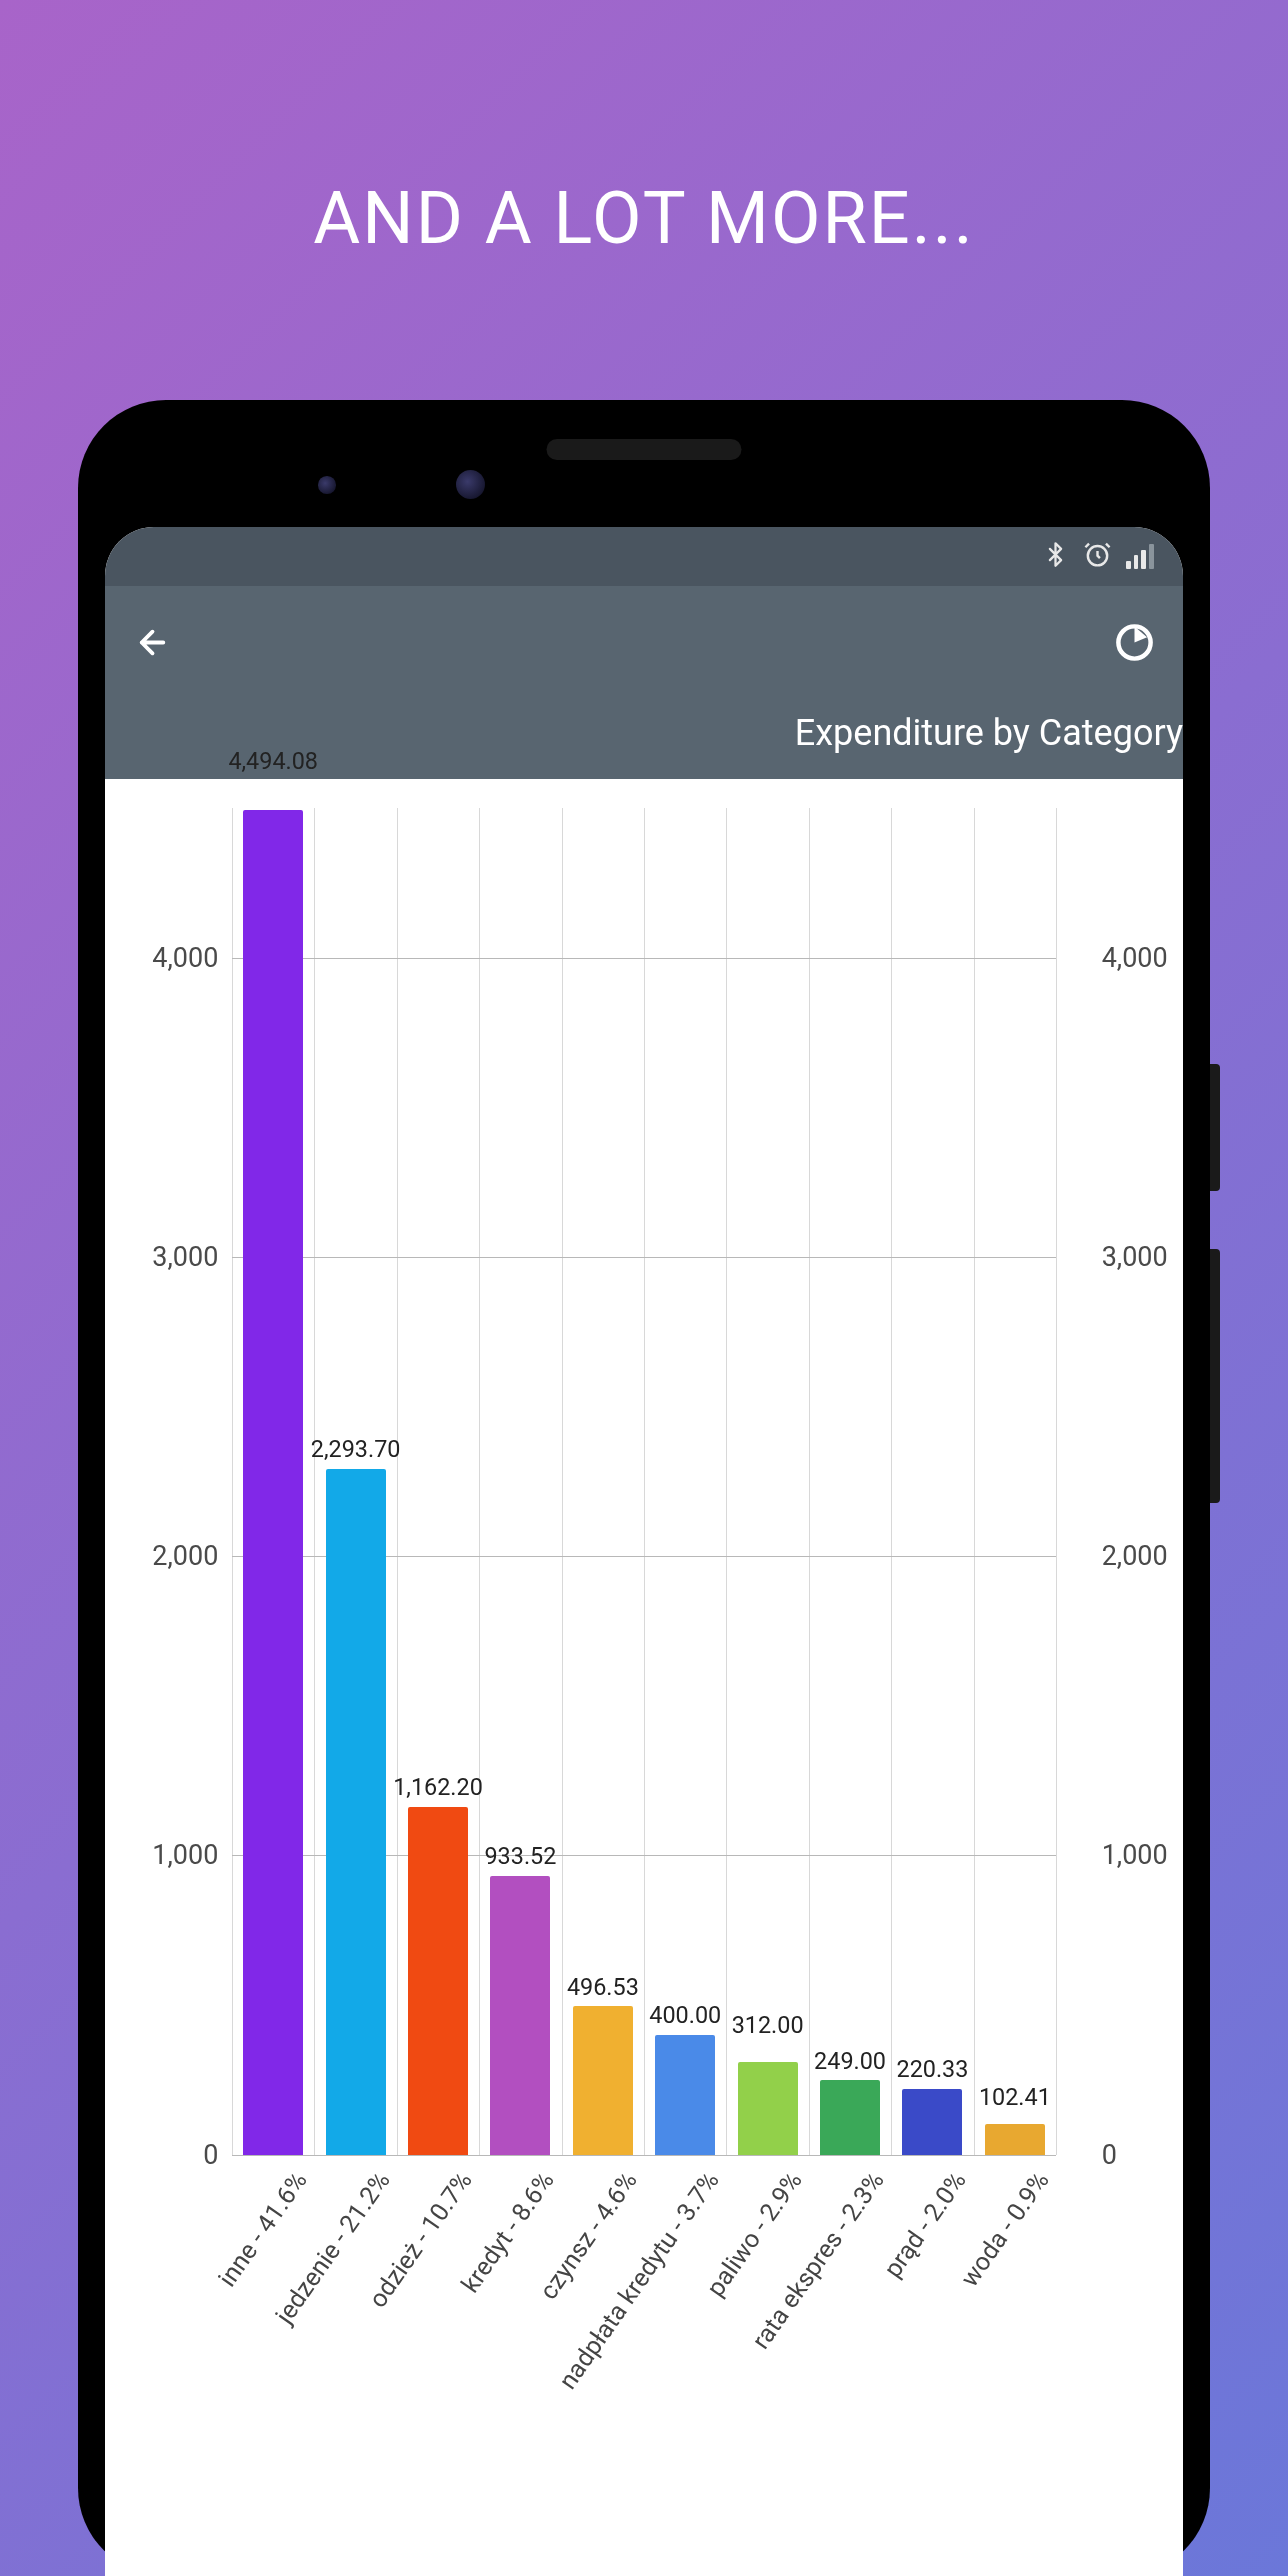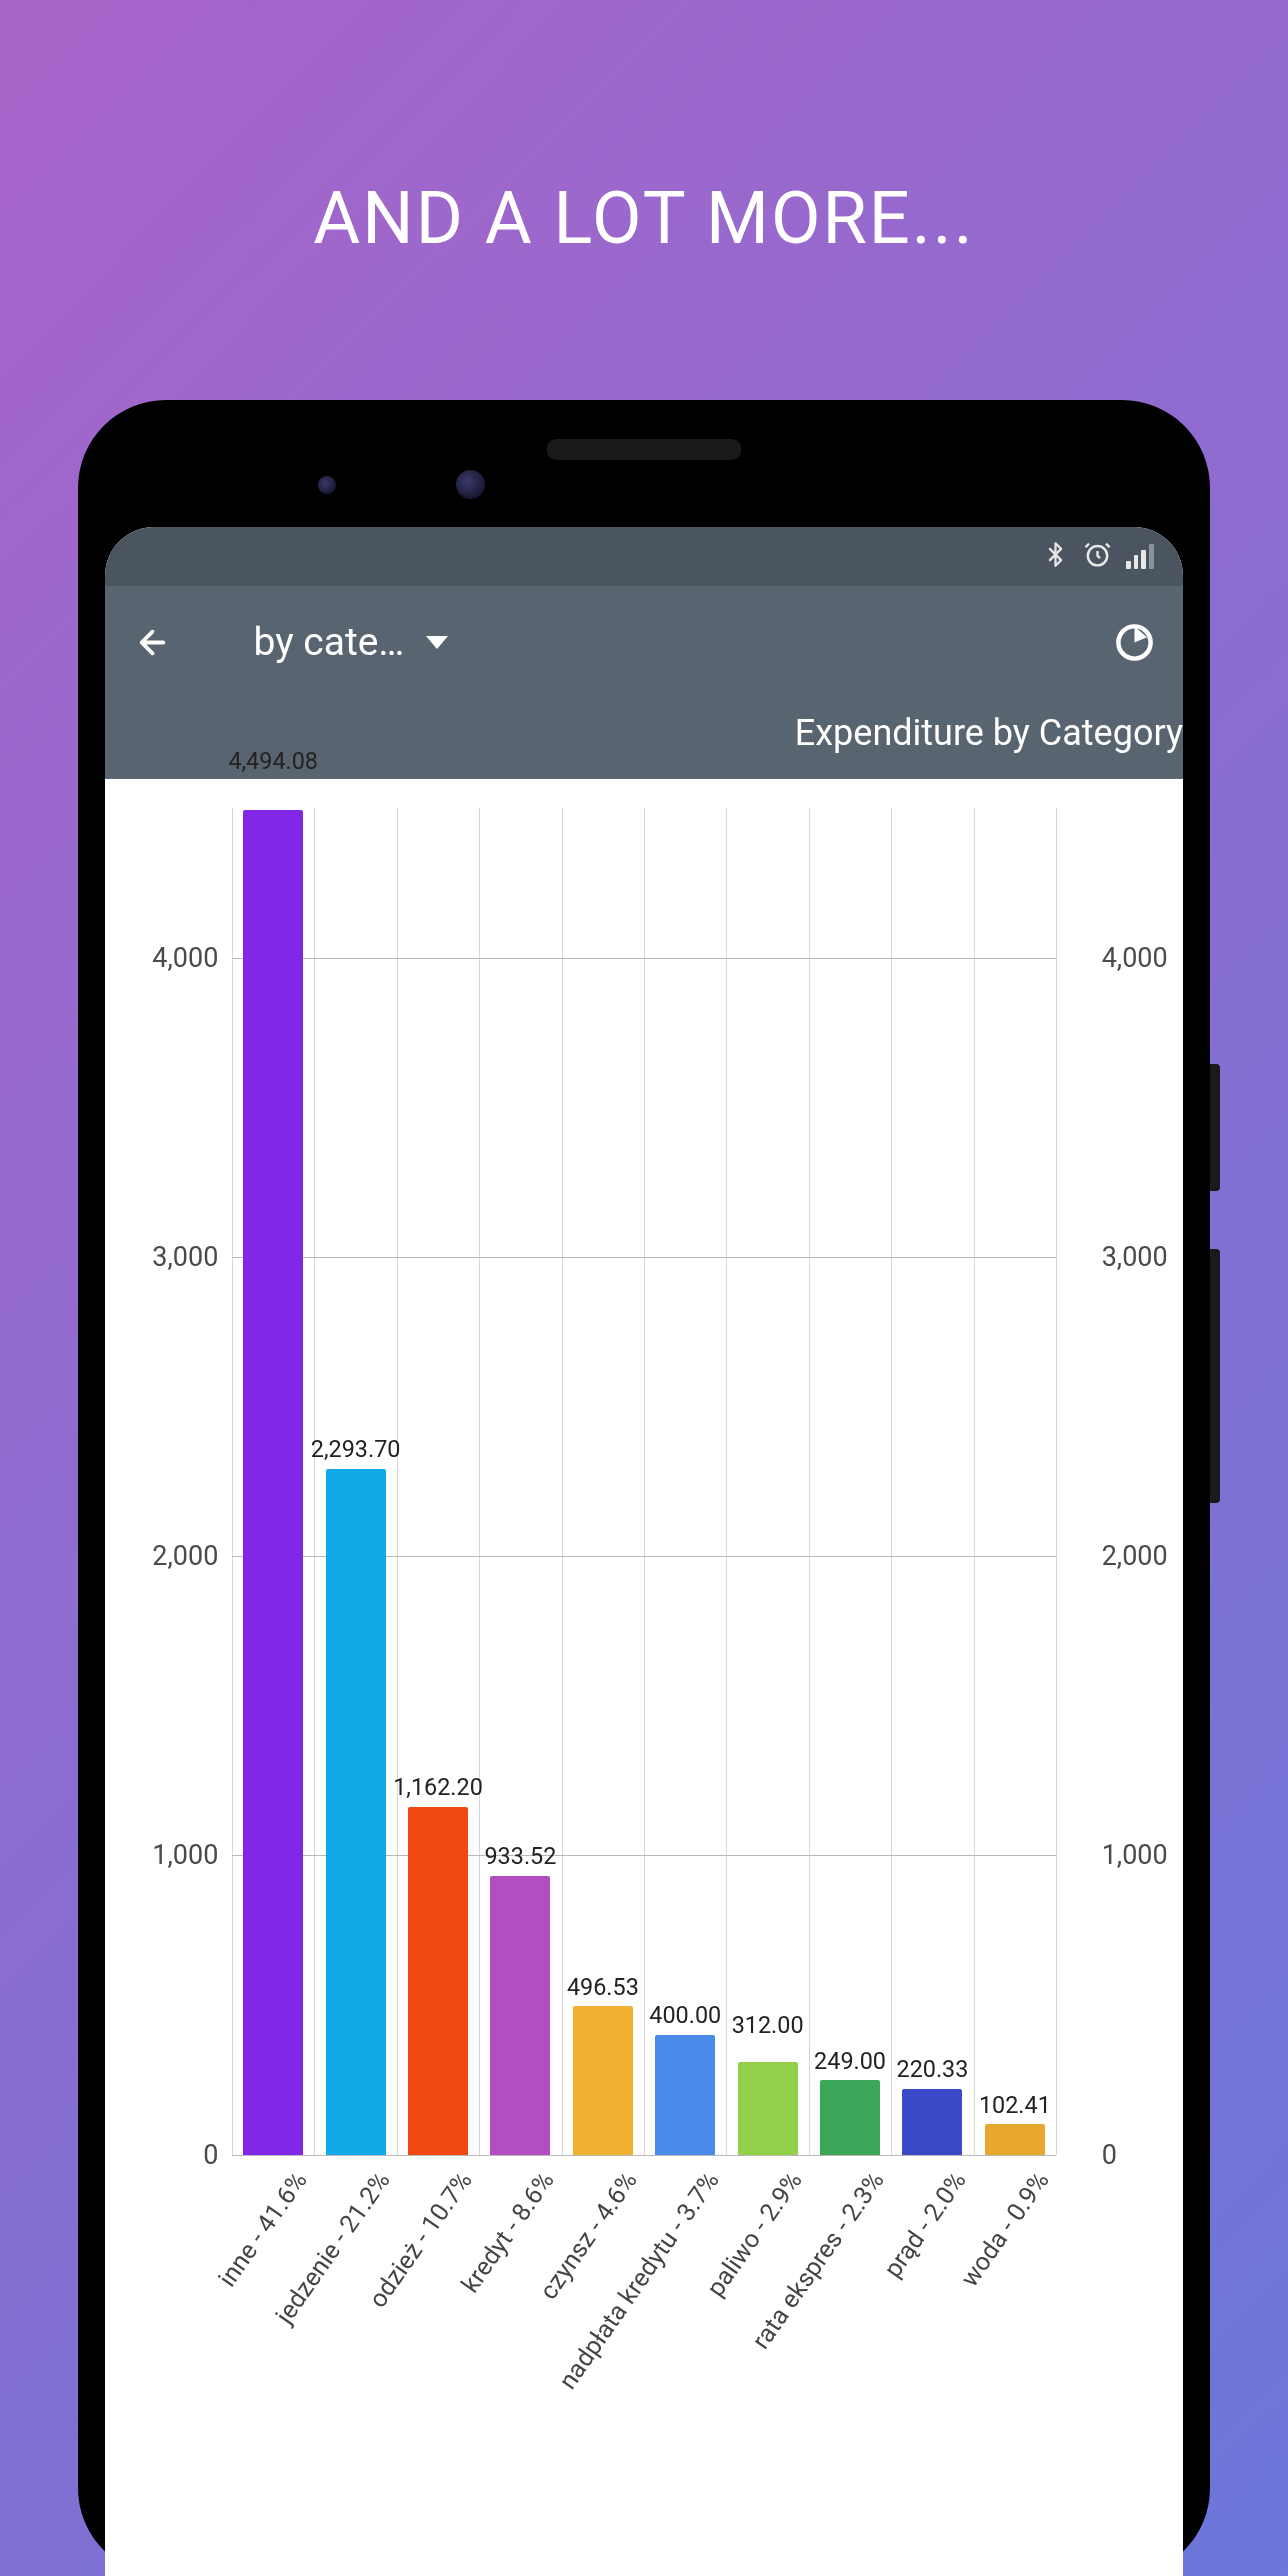--- a/index.html
+++ b/index.html
@@ -251,24 +251,20 @@
           <span></span>
           <span></span>
       </span>
     </div>
 
     <div class="app-bar">
       <div class="back-arrow">
         <svg viewBox="0 0 24 24" fill="none" stroke="#fff" stroke-width="2.5" stroke-linecap="round" stroke-linejoin="round">
             <path d="M19 12H5M12 19l-7-7 7-7"></path>
           </svg>
-      </div>
-      <div class="dropdown first">
-        <span>by cate…</span>
-        <div class="dropdown-caret"></div>
       </div>
       <div class="pie-icon">
         <svg viewBox="0 0 24 24" fill="none" stroke="#fff" stroke-width="2.5">
             <circle cx="12" cy="12" r="9"></circle>
             <path d="M12 3v9l7-3" fill="#fff" stroke="none"></path>
           </svg>
       </div>
     </div>
 
     <div class="chart-title-bar">Expenditure by Category</div>
@@ -342,21 +338,21 @@
               <div class="bar-label" style="bottom: 80px;">249.00</div>
               <div class="bar-cat-label">rata ekspres - 2.3%</div>
             </div>
             <div class="bar-slot">
               <div class="bar" style="height: 66px; background: rgb(58, 74, 200);"></div>
               <div class="bar-label" style="bottom: 72px;">220.33</div>
               <div class="bar-cat-label">prąd - 2.0%</div>
             </div>
             <div class="bar-slot">
               <div class="bar" style="height: 31px; background: rgb(232, 168, 48);"></div>
-              <div class="bar-label" style="bottom: 36px; text-align: center;">102.41</div>
+              <div class="bar-label" style="bottom: 44px; text-align: center;">102.41</div>
               <div class="bar-cat-label">woda - 0.9%</div>
             </div>
           </div>
         </div>
     </div>
 
   </div>
 </div>
 
 

